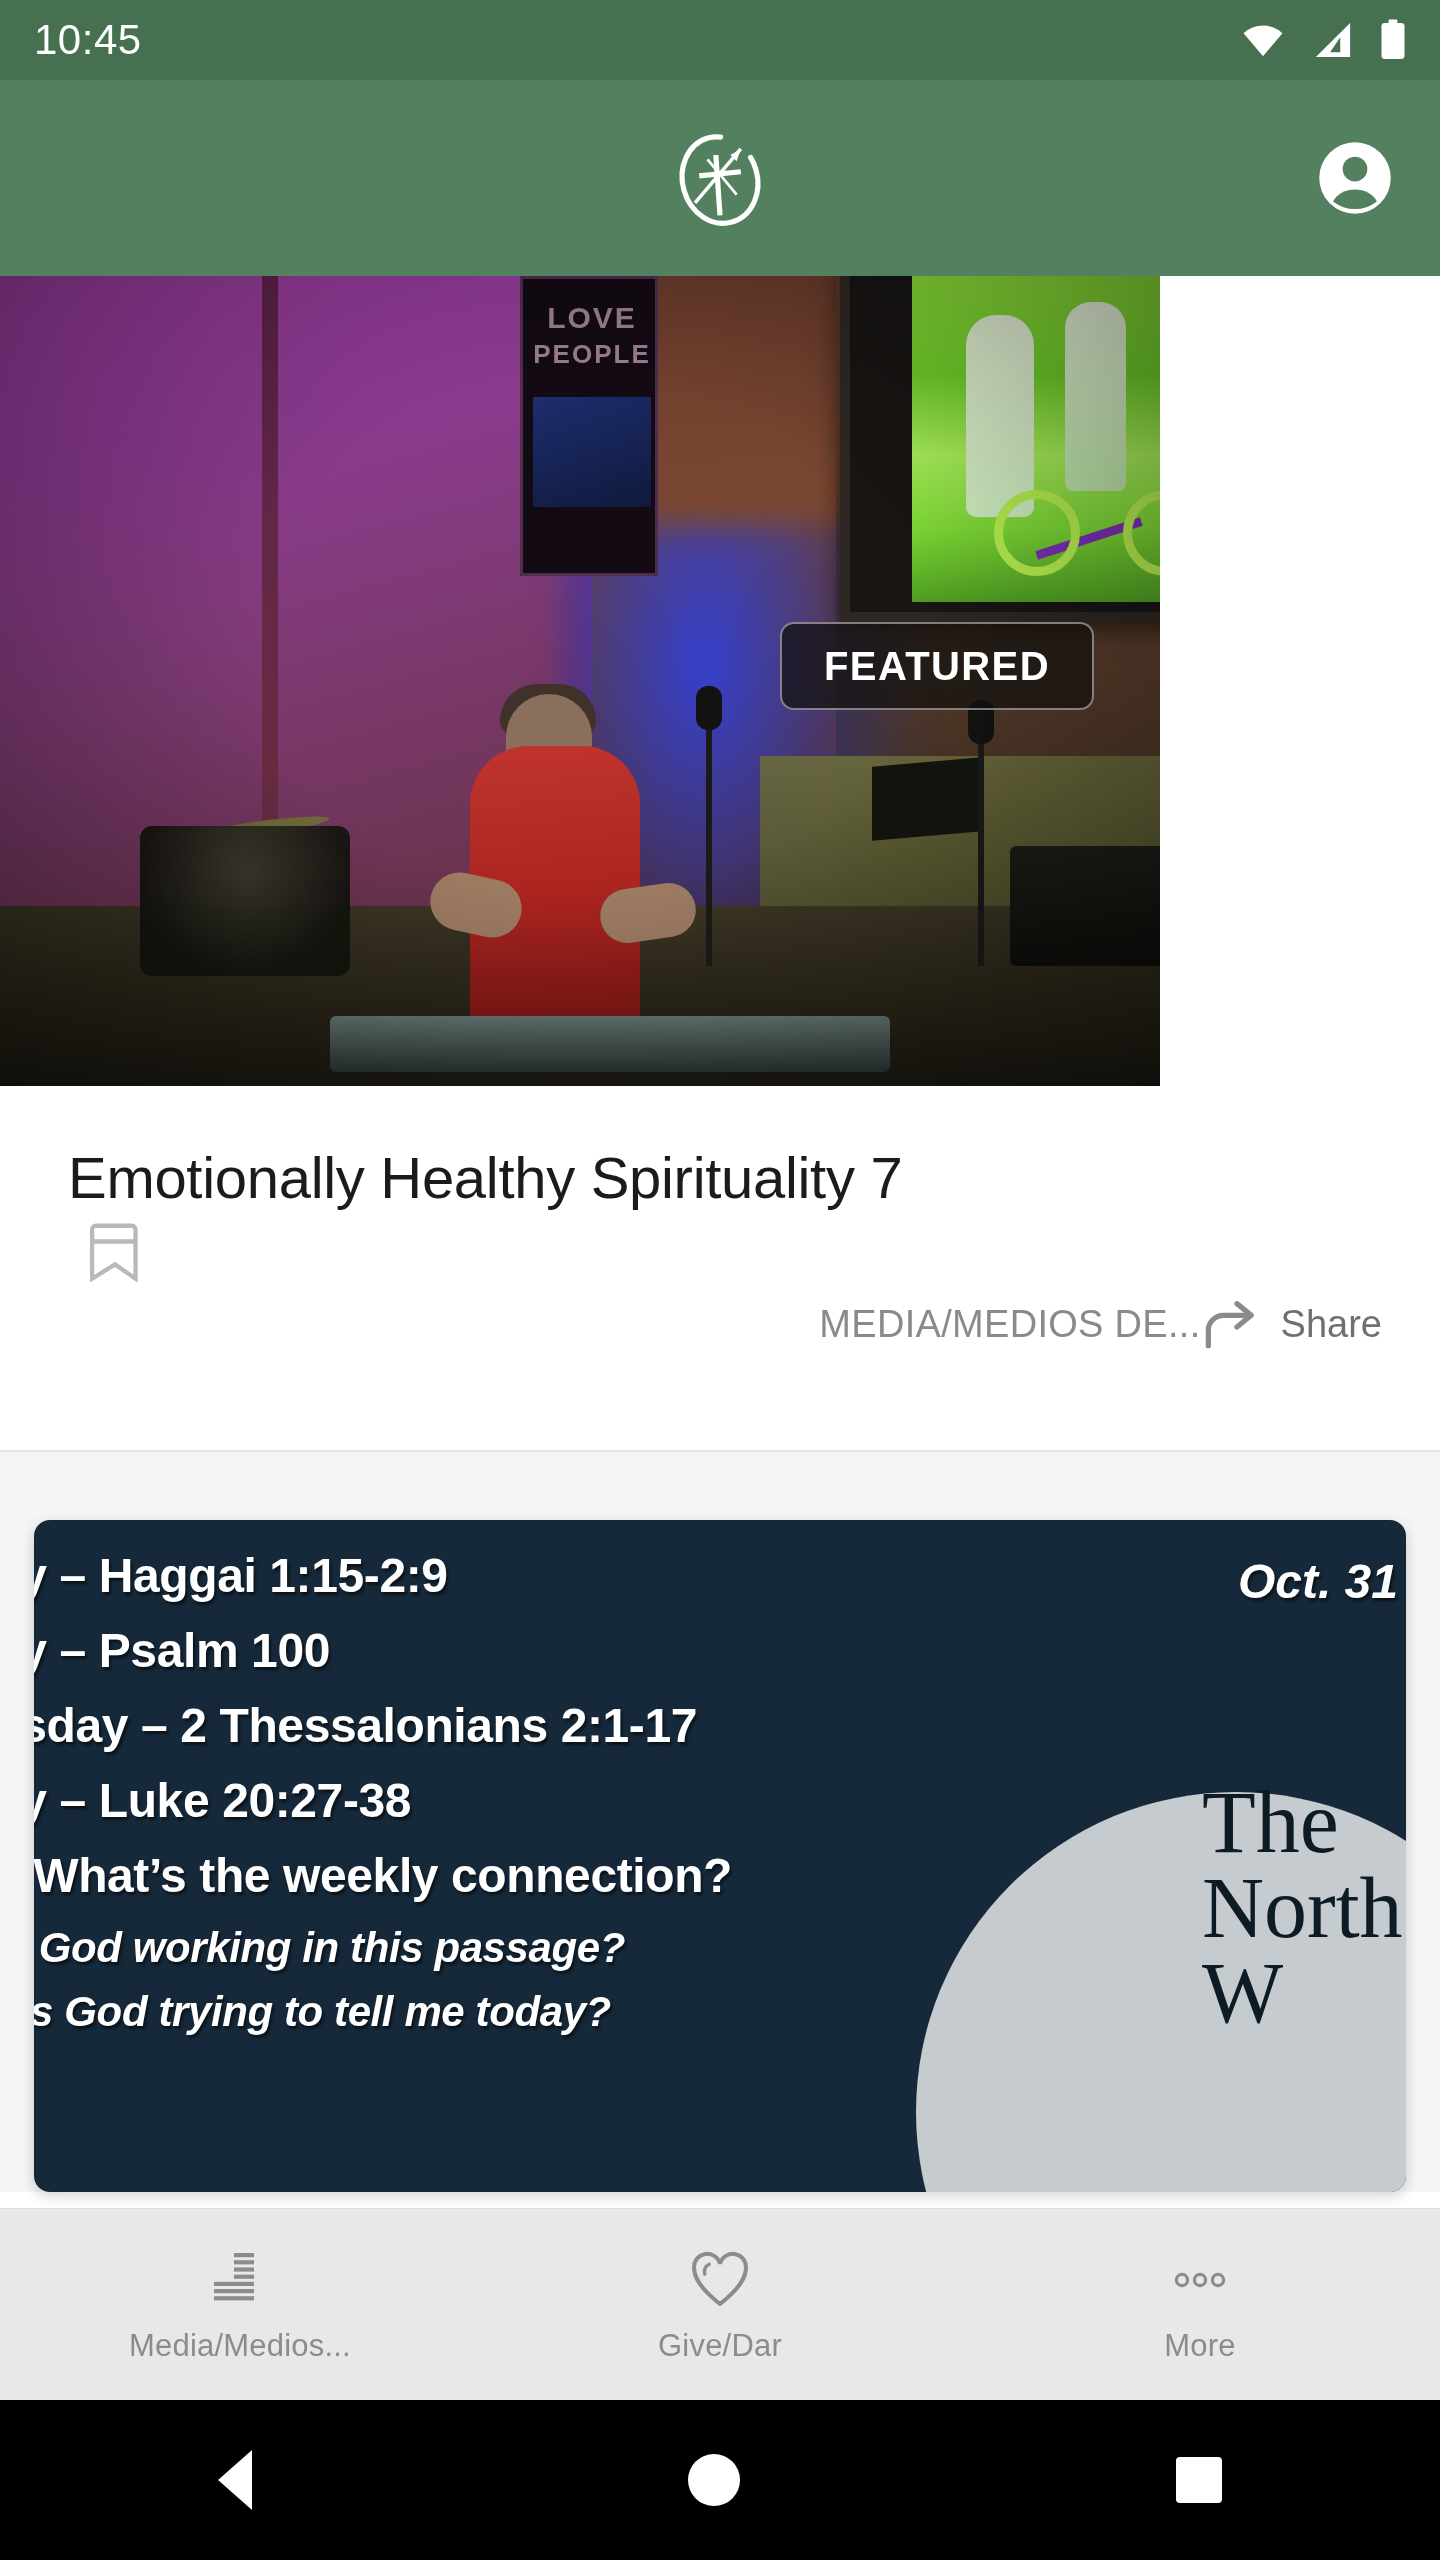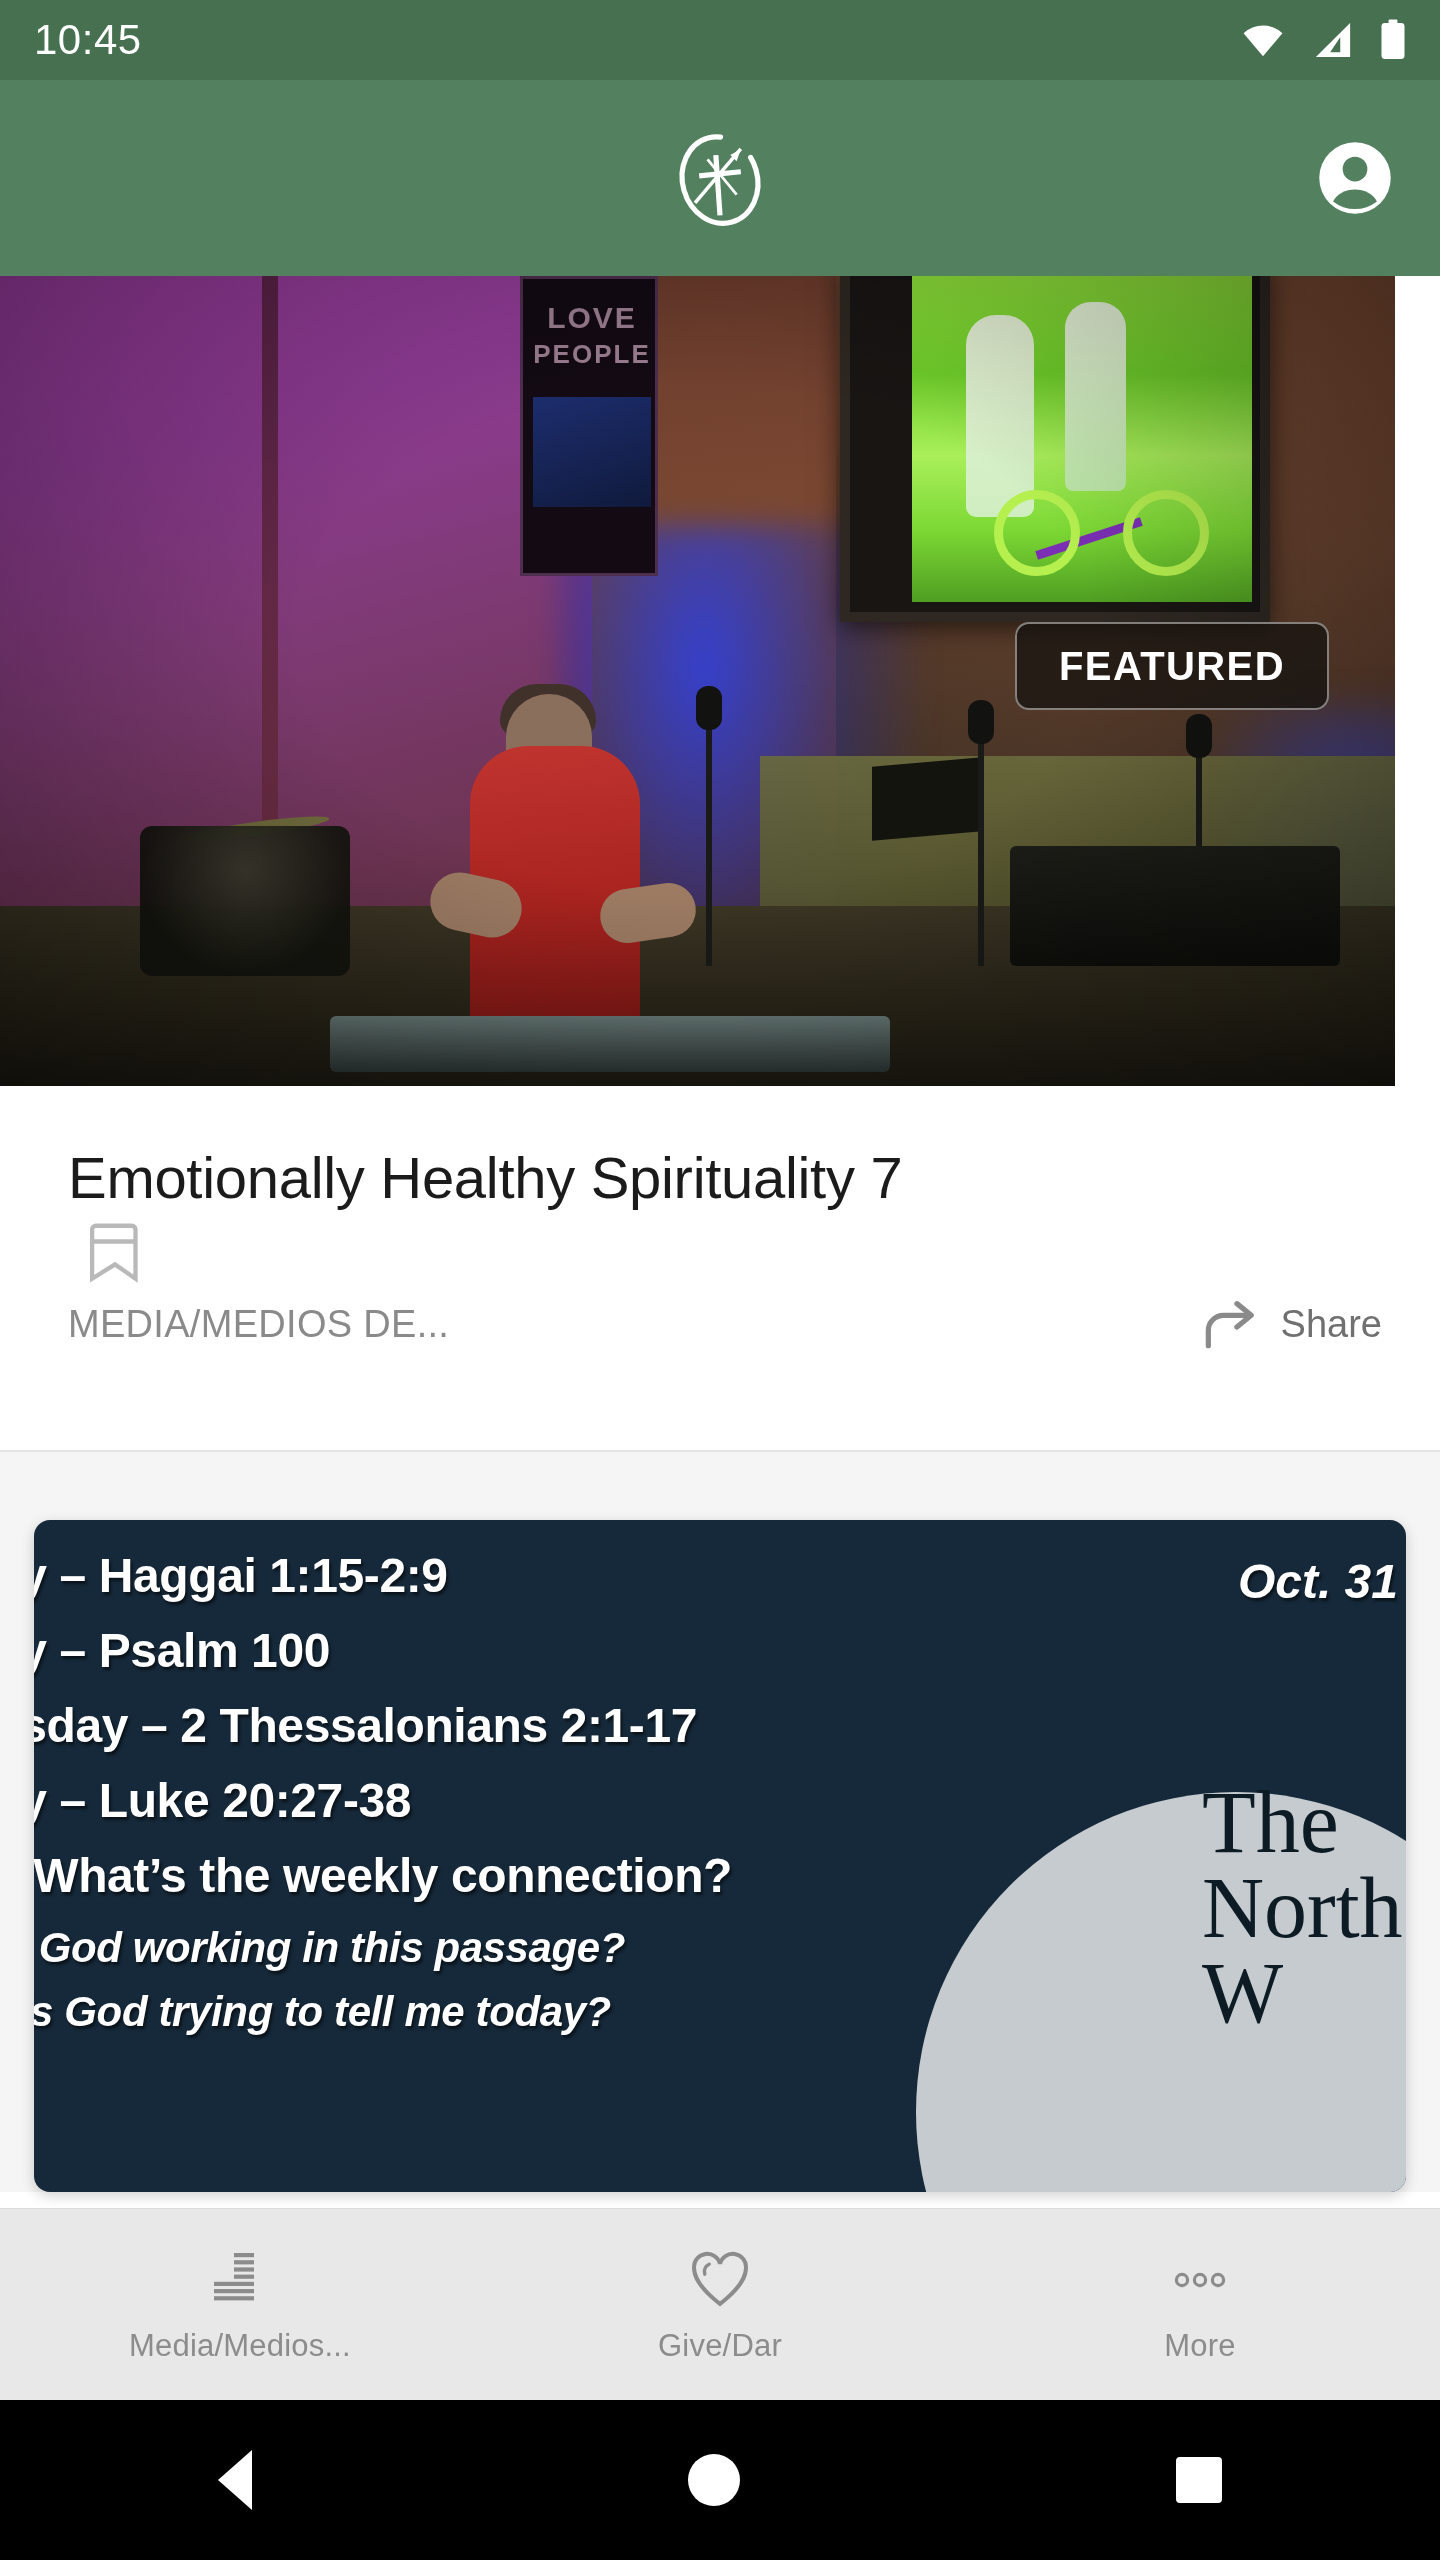--- a/index.html
+++ b/index.html
@@ -26,21 +26,21 @@
     background:#53805f; display:flex; align-items:center; justify-content:center;
   }
   .appbar-logo { width:104px; height:104px; }
   .appbar-avatar {
     position:absolute; right:46px; top:50%; transform:translateY(-50%);
     width:78px; height:78px;
   }
 
   
   .hero {
-    position:absolute; top:276px; left:0; width:1395px; height:810px;
+    position:absolute; top:276px; left:0; width:1160px; height:810px;
     overflow:hidden; background:#4d7c0f;
   }
   .hero-bg { position:absolute; inset:0; }
   .wall-left {
     position:absolute; left:0; top:0; width:600px; height:100%;
     background:linear-gradient(165deg,#a33fa8 0%,#8e3b93 22%,#7d3a72 48%,#6d3452 72%,#4e2432 100%);
   }
   .pillar-1 {
     position:absolute; left:262px; top:0; width:16px; height:660px;
     background:linear-gradient(180deg,#4b1b2e,#6b2b3a);
@@ -203,21 +203,21 @@
   .info-title {
     font-size:58px; color:#1b1b1b; font-weight:400; line-height:1.12;
     letter-spacing:-.3px; flex:1;
   }
   .bookmark-icon { width:58px; height:62px; flex:none; margin-top:10px; margin-left:18px; }
   .info-sub-row {
     position:absolute; left:68px; right:58px; top:212px;
     display:flex; align-items:center;
   }
   .info-sub {
-    font-size:38px; color:#8a8a8a; letter-spacing:.3px; flex:1;
+    font-size:38px; color:#8a8a8a; letter-spacing:.3px; flex:1;text-align:right;
   }
   .share-btn { display:flex; align-items:center; gap:22px; }
   .share-icon { width:58px; height:52px; }
   .share-label { font-size:38px; color:#707070; }
 
   
   .scroll-area {
     position:absolute; top:1452px; left:0; width:1440px; height:740px;
     background:#f5f5f5;
   }

